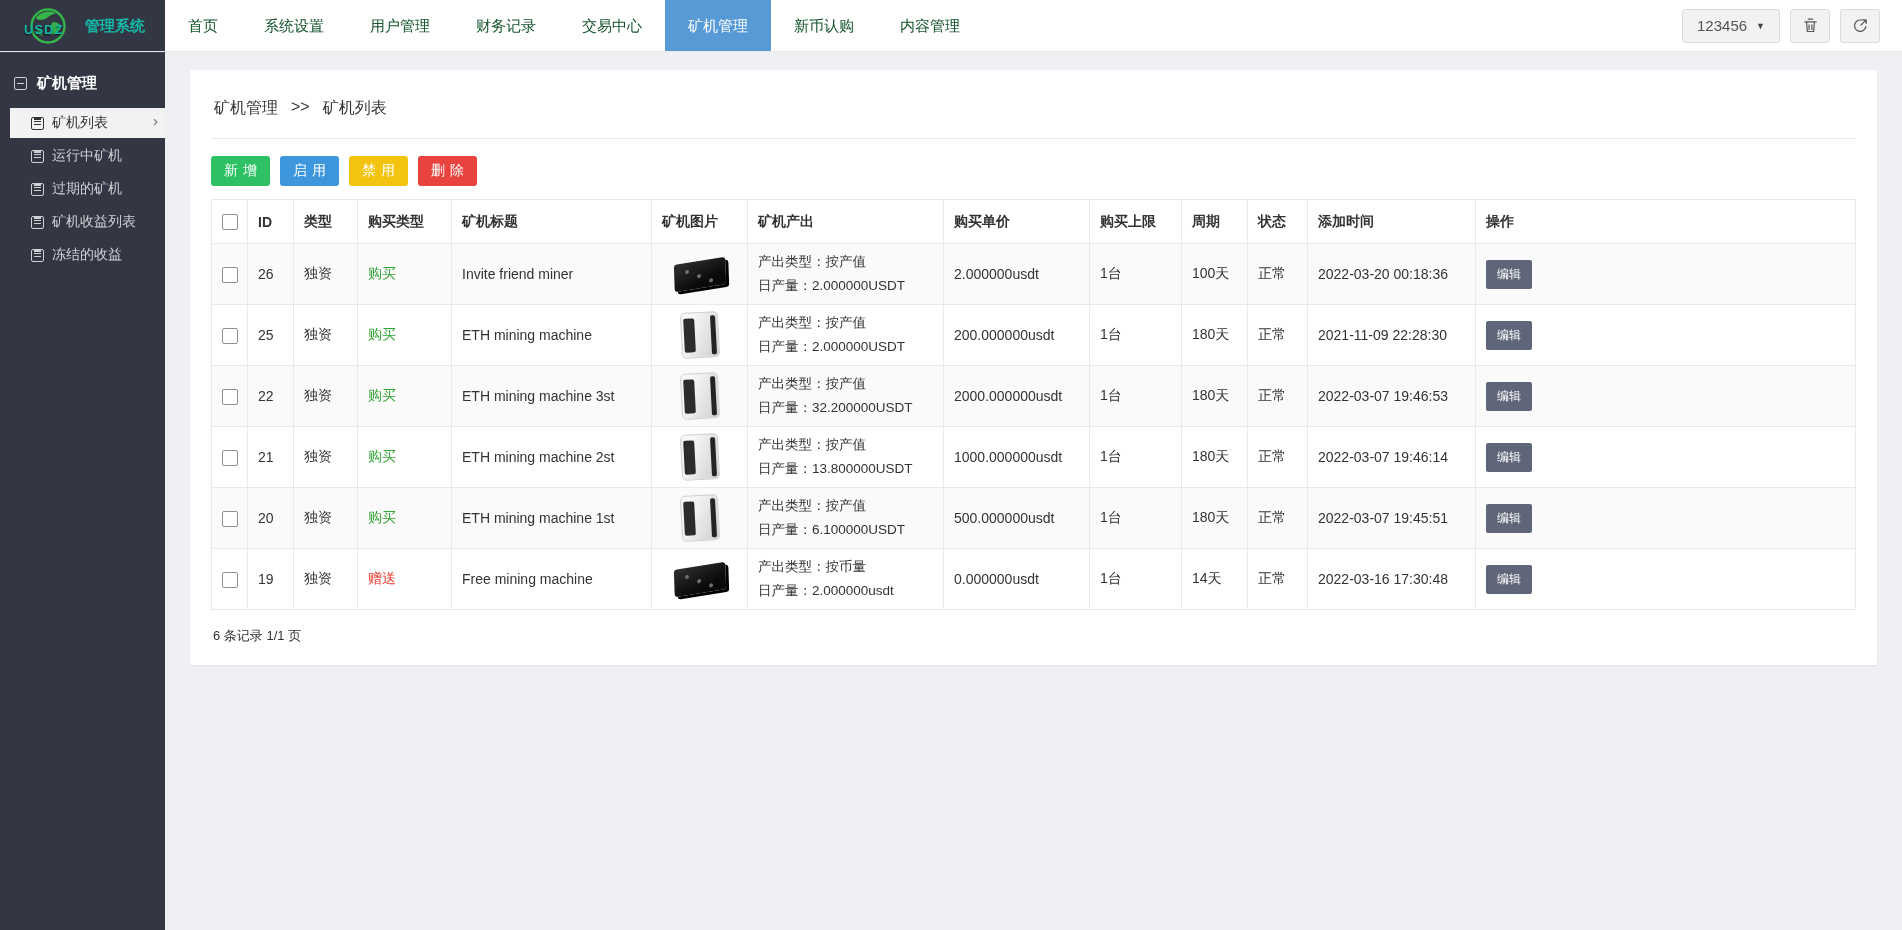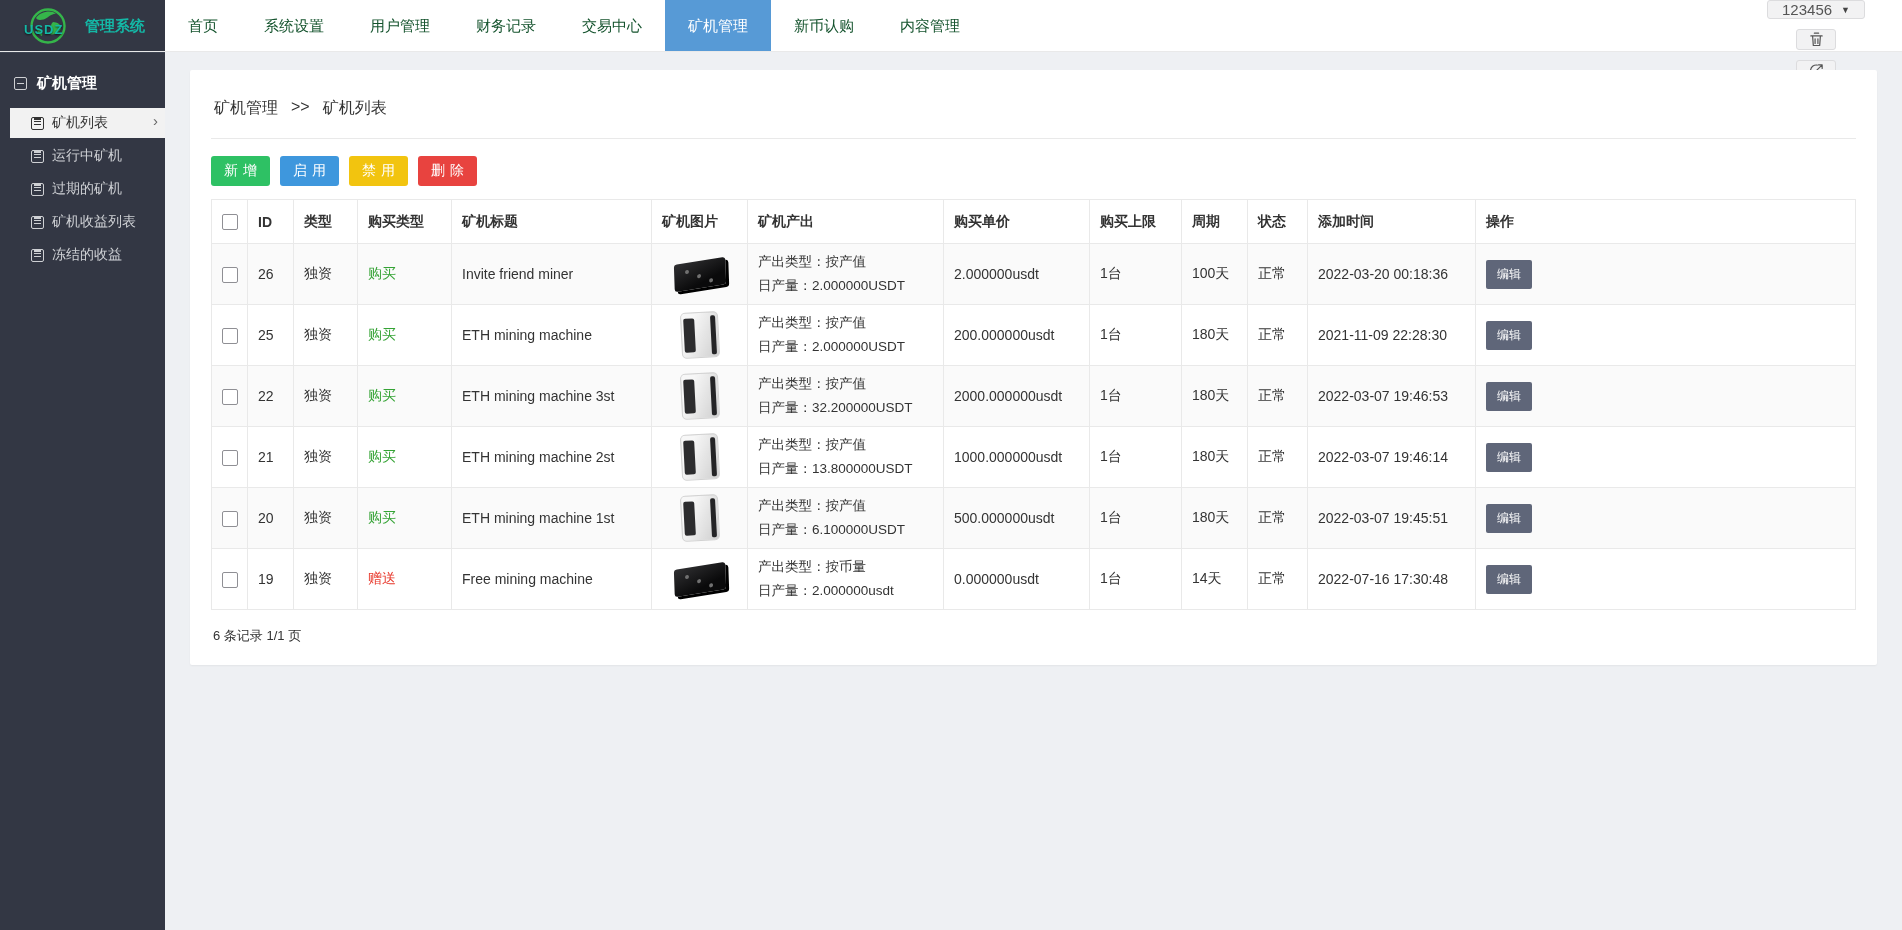--- a/index.html
+++ b/index.html
@@ -11,21 +11,21 @@
   }
   
   .topbar { display:flex; height:52px; background:#fff; border-bottom:1px solid #e9e9e9; }
   .logo { position:relative; width:165px; flex-shrink:0; background:var(--topbar-dark,#333744); color:#14b8a6; }
   .logo svg { position:absolute; left:27px; top:5px; }
   .logo .usdz { position:absolute; left:24px; top:22px; font-size:13px; font-weight:bold; letter-spacing:1px; text-shadow:0 1px 2px rgba(0,0,0,.65); }
   .logo .logo-title { position:absolute; left:85px; top:17px; font-size:15px; font-weight:bold; }
   .topnav { display:flex; flex:1; }
   .nav-item { padding:0 23px; line-height:52px; font-size:15px; color:#14532d; cursor:pointer; white-space:nowrap; }
   .nav-item.active { background:var(--nav-active,#579ad6); color:#fff; }
-  .topbar-right { display:flex; align-items:center; gap:10px; padding-right:37px;flex-direction:column; }
+  .topbar-right { display:flex; align-items:center; gap:10px; padding-right:22px; }
   .tb-btn { height:34px; background:#f2f2f3; border:1px solid #dcdcde; border-radius:3px;
             display:flex; align-items:center; justify-content:center; font-size:15px; color:#555; cursor:pointer; }
   .tb-btn.user { padding:0 14px; gap:9px; min-width:78px; }
   .tb-btn.iconbtn { width:40px; }
   .caret { font-size:9px; color:#444; }
   
   .layout { display:flex; height:878px; }
   .sidebar { width:165px; flex-shrink:0; background:var(--topbar-dark,#333744); padding-top:21px; border-top:1px solid #3e4452; }
   .side-section { display:flex; align-items:center; gap:10px; color:#fff; font-size:15px; font-weight:bold; padding:0 14px; margin-bottom:15px; cursor:pointer; }
   .collapse-box { width:13px; height:13px; border:1px solid #cfd0d3; border-radius:2px; position:relative; flex-shrink:0; }
@@ -328,21 +328,21 @@
                 </div>
               </td>
             <td class="c-out">
               <div>产出类型：按币量</div>
               <div>日产量：2.000000usdt</div>
             </td>
             <td>0.000000usdt</td>
             <td>1台</td>
             <td>14天</td>
             <td>正常</td>
-            <td>2022-07-16 17:30:48</td>
+            <td>2022-03-16 17:30:48</td>
             <td><button class="edit-btn">编辑</button></td>
           </tr>
         </tbody>
       </table>
 
       <div class="summary">6 条记录 1/1 页</div>
     </div>
   </main>
 </div>
 

